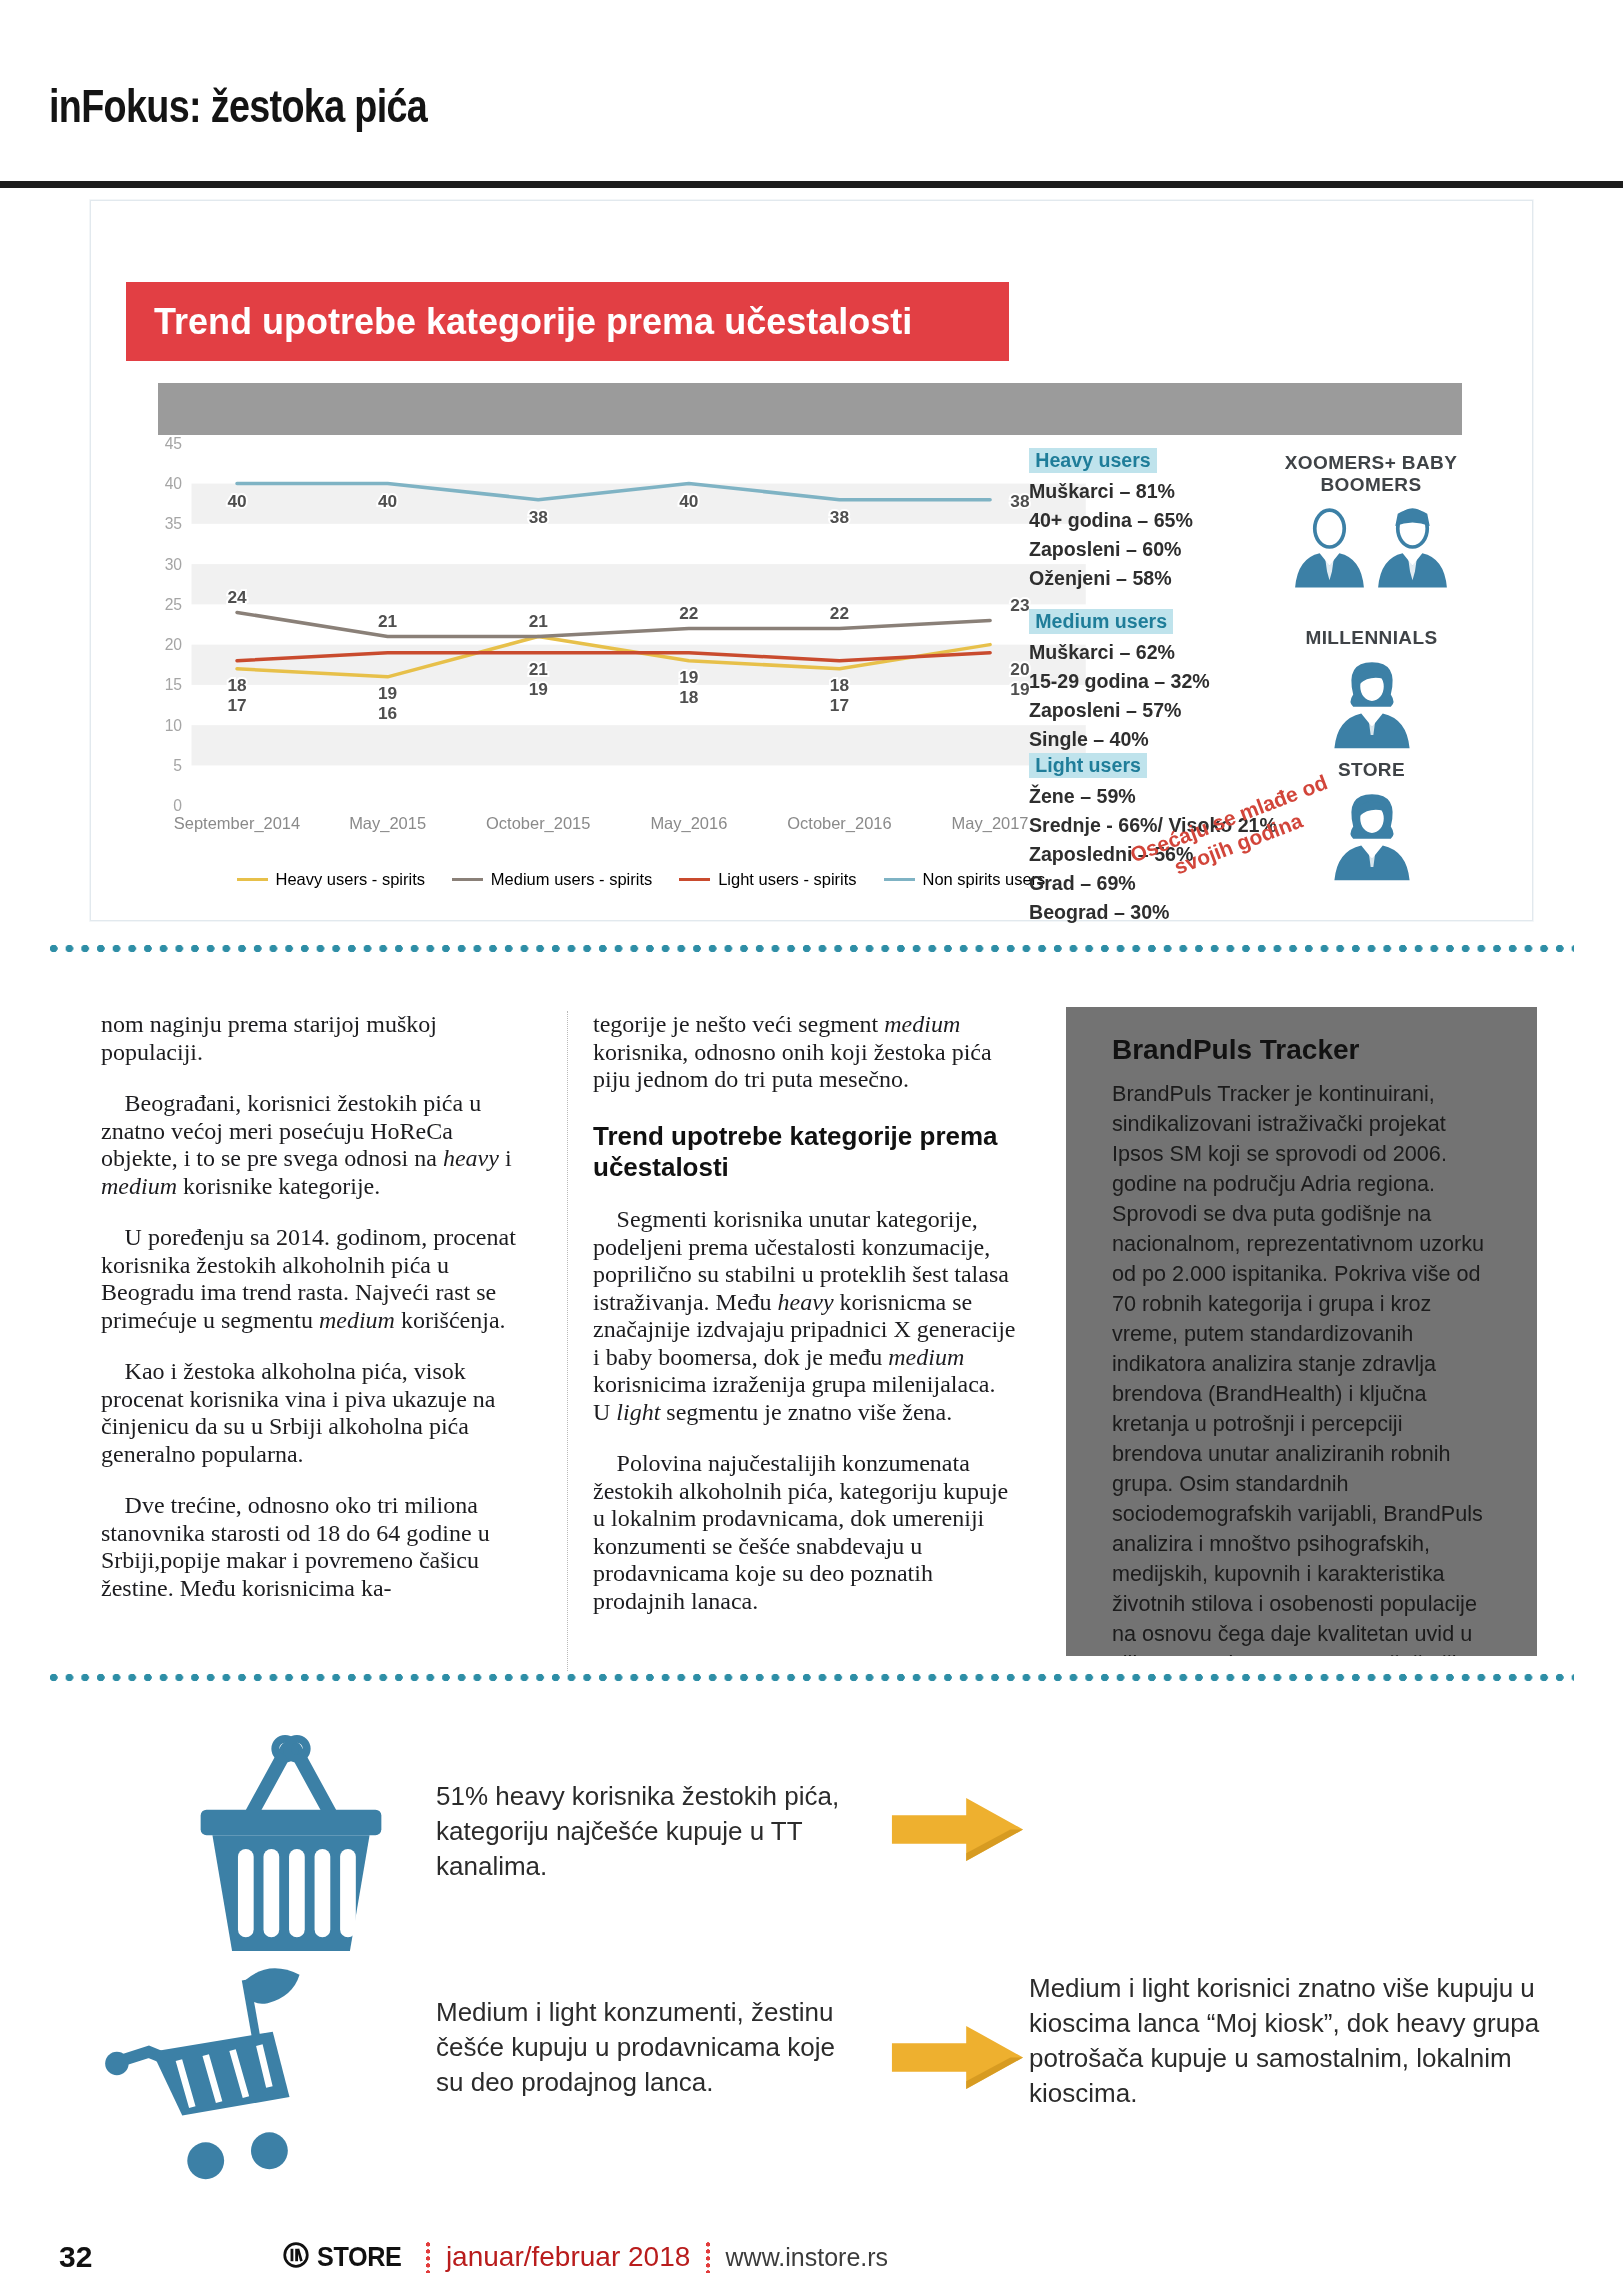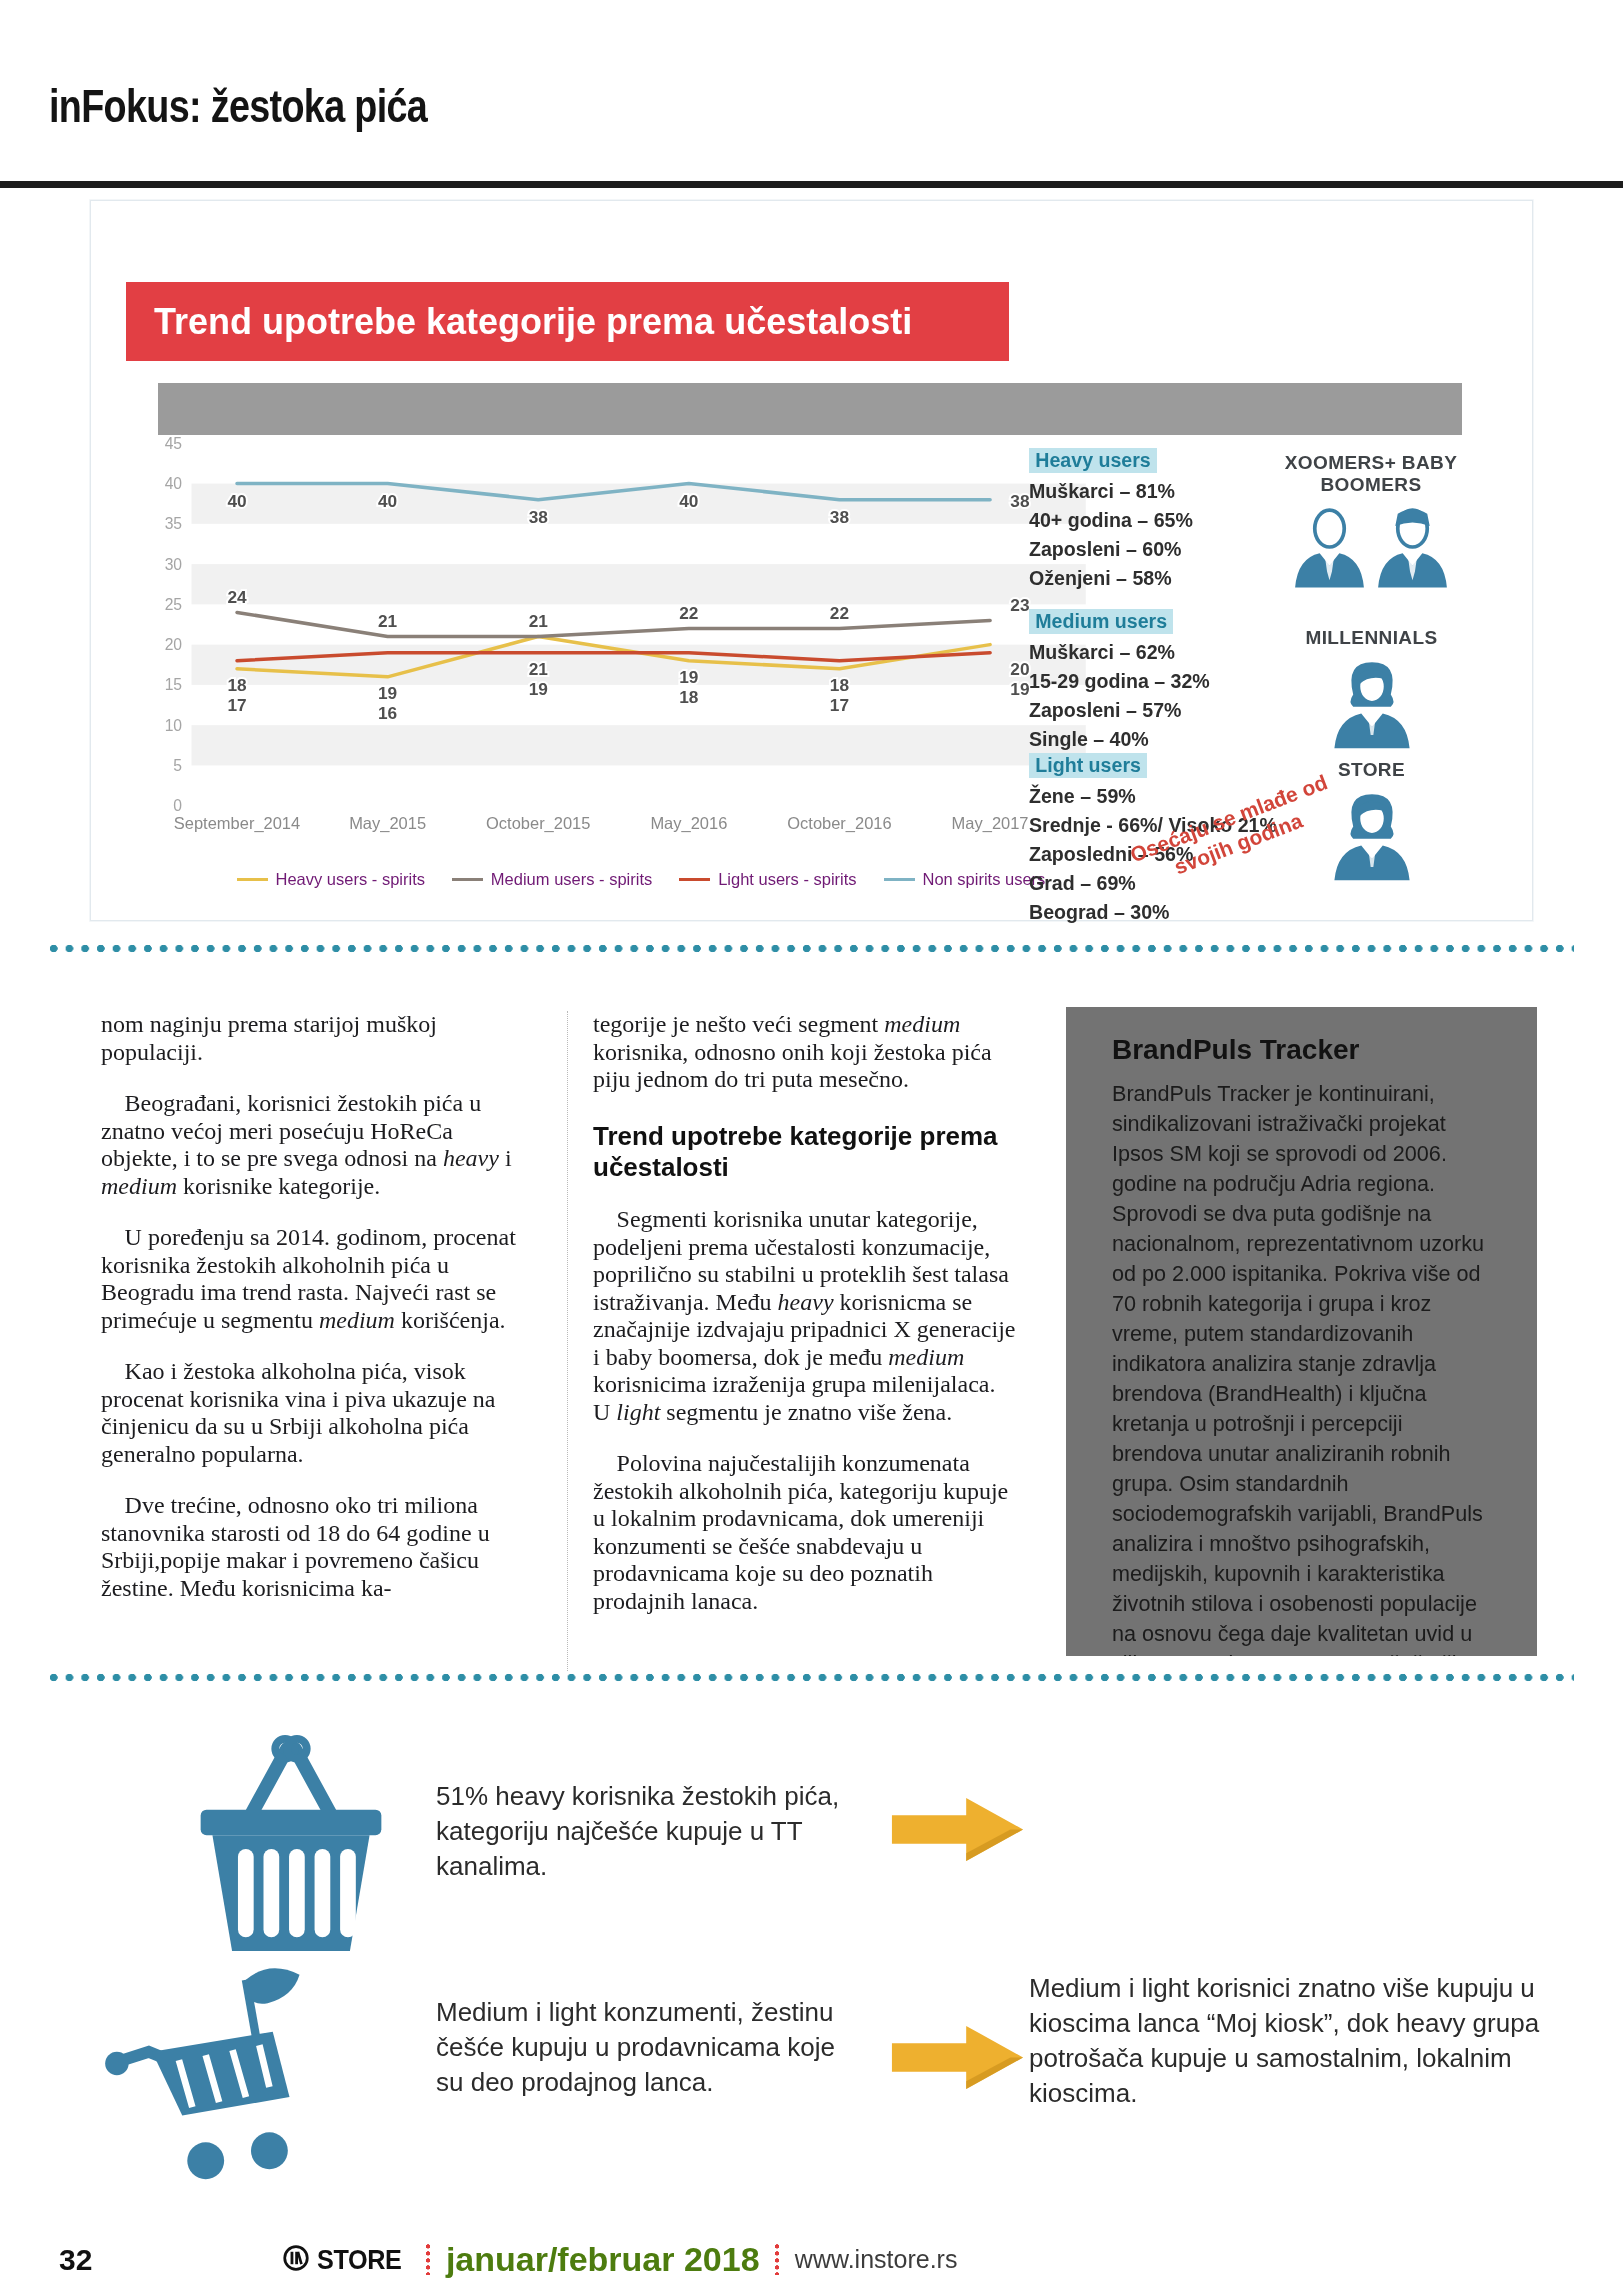--- a/index.html
+++ b/index.html
@@ -14,21 +14,21 @@
   .figure{position:absolute;left:90px;top:200px;width:1441px;height:719px;background:#fff;
     border:0.8px solid #e2e9ee;box-shadow:0 0 0 0.8px #f0f4f7;}
   .fig-title{position:absolute;left:35px;top:81px;width:883px;height:79px;background:#e23f44;
     color:#fff;font-weight:700;font-size:36px;line-height:79px;padding-left:28px;box-sizing:border-box;white-space:nowrap;}
   .fig-graybar{position:absolute;left:67px;top:182px;width:1304px;height:52px;background:#9b9b9b;}
   #chart-svg{position:absolute;left:67px;top:236px;width:966px;height:404px;}
   .vlabel{font-size:22px;font-weight:600;fill:#4f4f4f;paint-order:stroke;stroke:#ffffff;stroke-width:5px;}
   .ytick{font-size:20px;fill:#a5a5a5;}
   .xtick{font-size:21px;fill:#8a8a8a;}
   .legend{position:absolute;left:67px;top:669px;width:966px;display:flex;justify-content:center;gap:27px;align-items:center;}
-  .legend .lg{display:flex;align-items:center;gap:7.9px;font-size:16.5px;color:#701a75;white-space:nowrap;}
+  .legend .lg{display:flex;align-items:center;gap:7.9px;font-size:16.5px;color:#000000;white-space:nowrap;}
   .legend .lg i{display:inline-block;width:31px;height:3.1px;}
 
   .profile{position:absolute;left:938px;width:267px;}
   .profile .plabel{display:inline-block;background:#bfe3ec;color:#1f7d99;font-weight:700;font-size:19.6px;padding:0.8px 6.3px;margin-bottom:4.7px;}
   .profile .pl{font-size:19.6px;font-weight:600;color:#2e2e2e;line-height:29px;}
   .profile-heavy{top:247px;} .profile-medium{top:408px;} .profile-light{top:552px;}
 
   .persona{position:absolute;text-align:center;font-weight:700;font-size:19px;color:#3f4347;letter-spacing:0.4px;margin-top:8px;}
   .persona .picons{display:flex;justify-content:center;gap:3.1px;margin-top:7.9px;}
   .persona svg{display:block;}
@@ -65,21 +65,21 @@
   .htext{position:absolute;font-size:26px;line-height:35px;color:#2b2b2b;margin:0;}
   .harrow{position:absolute;}
 
   
   .footer{position:absolute;left:59px;top:2240px;right:49px;display:flex;align-items:center;}
   .pageno{font-size:30px;font-weight:700;color:#111;}
   .logo{display:flex;align-items:flex-start;gap:6.3px;margin-left:190px;}
   .logo b{font-size:28px;font-weight:700;letter-spacing:-0.4px;color:#111;transform:scaleX(.9);transform-origin:left center;}
   .fsep{display:inline-block;width:3.9px;height:31px;margin:0 15.7px;background-repeat:repeat-y;
     background-image:radial-gradient(circle at 2px 2.4px,#e23b3b 1.9px,rgba(0,0,0,0) 2.4px);background-size:3.9px 7px;}
-  .issue{font-size:34px;font-weight:700;color:#4d7c0f;}
+  .issue{font-size:28px;font-weight:400;color:#b91c1c;}
   .site{font-size:25px;color:#3c3c3c;text-decoration:none;}
 </style>
 </head>
 <body>
 
 <h1 class="header-title">inFokus: žestoka pića</h1>
 <div class="header-rule"></div>
 
 <figure class="figure" style="margin:0;">
   <div class="fig-title">Trend upotrebe kategorije prema učestalosti</div>

